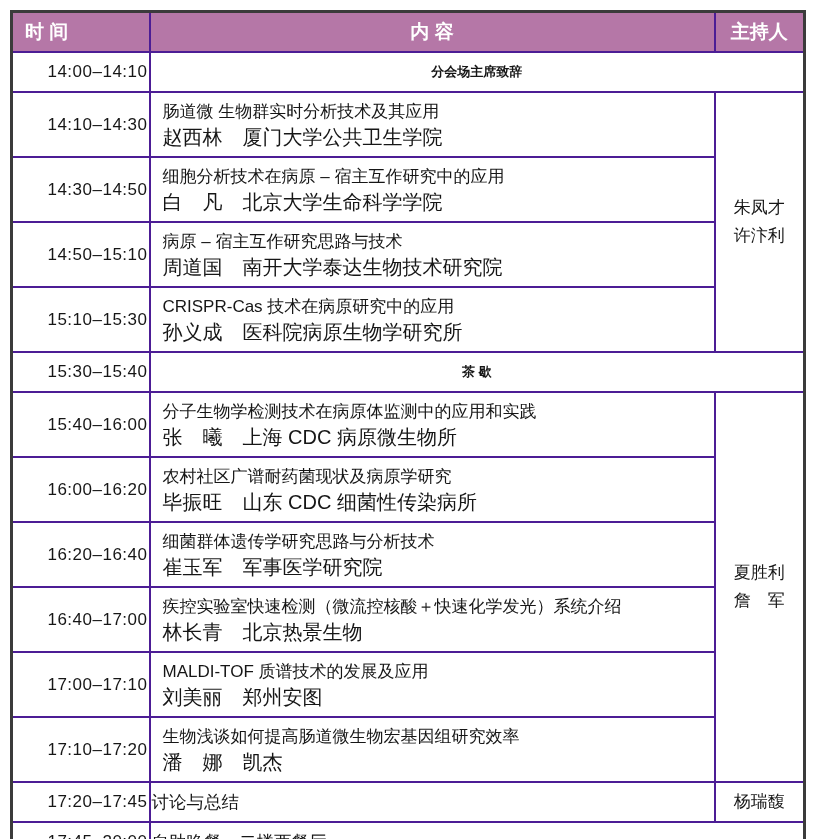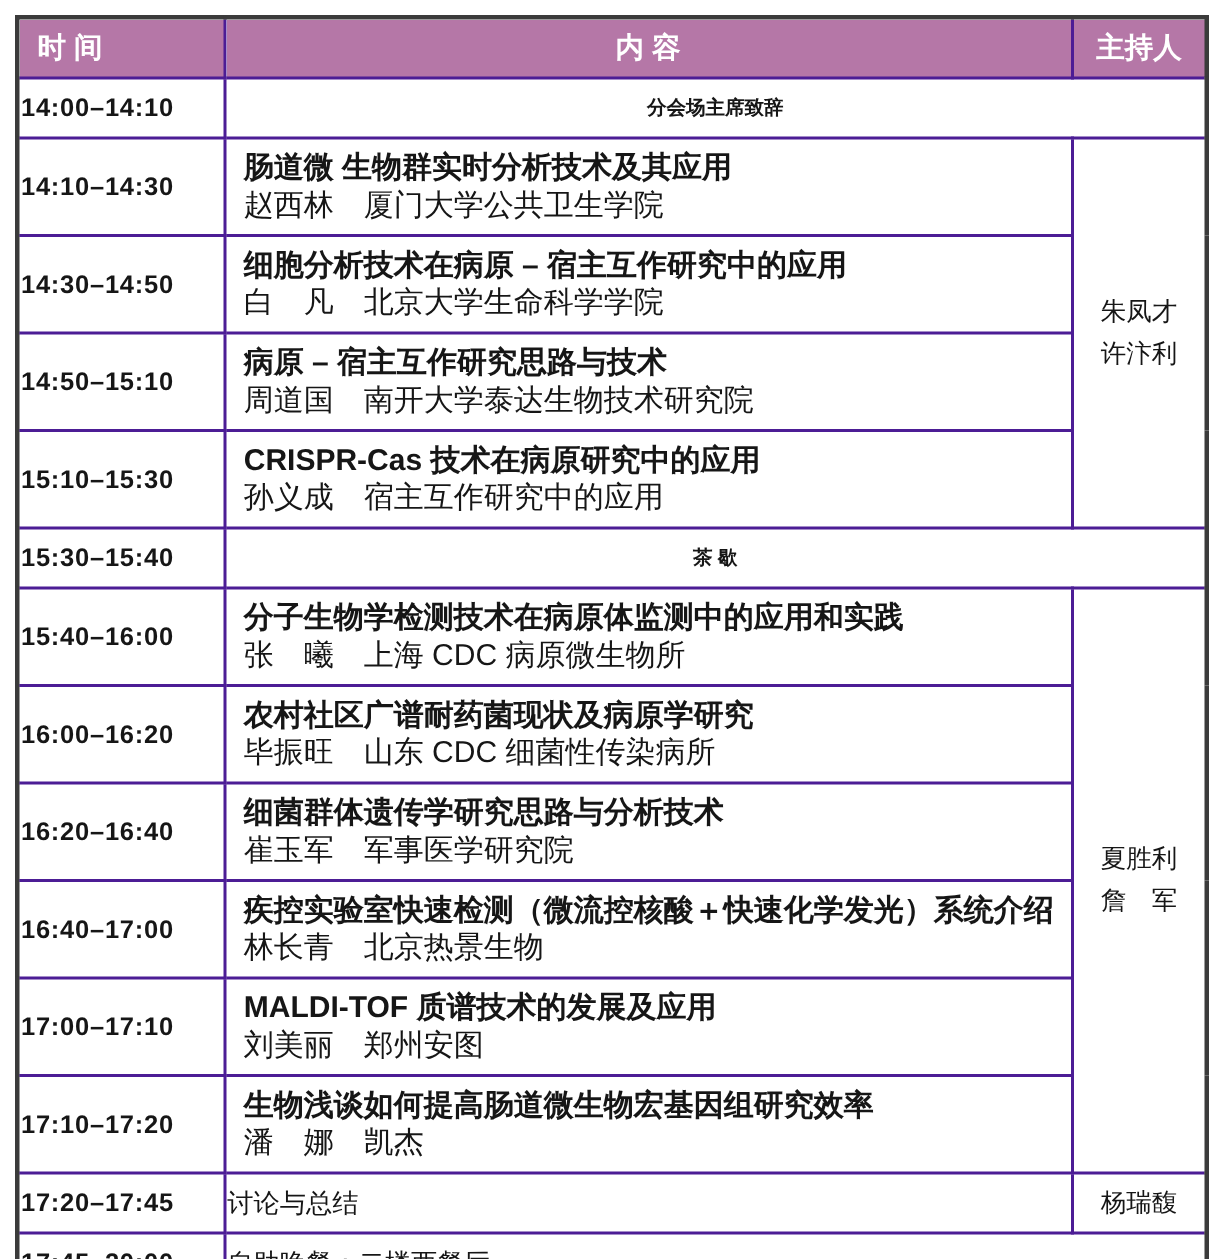--- a/index.html
+++ b/index.html
@@ -36,32 +36,31 @@
   }
   th.th-time { text-align: left; padding-left: 12px; }
   th.th-content { text-align: center; }
   th.th-host { text-align: center; }
   .program td {
     color: #161616;
     font-size: 17px;
     background: #ffffff;
   }
   td.time {
-    text-align: left;
+    text-align: right;
     white-space: nowrap;
     letter-spacing: 0.5px;
-    font-weight: bold;
   }
   td.session {
     padding: 6px 10px 6px 12px;
   }
   .session-title {
     display: block;
-    font-weight: bold;
-    font-size: 20px;
+    font-weight: normal;
+    font-size: 17px;
     line-height: 26px;
   }
   .session-speaker {
     display: block;
     font-size: 20px;
     line-height: 25px;
   }
   td.center-bold {
     text-align: center;
     font-weight: bold;
@@ -131,21 +130,21 @@
       <td class="session">
         <span class="session-title">病原 – 宿主互作研究思路与技术</span>
         <span class="session-speaker">周道国　南开大学泰达生物技术研究院</span>
       </td>
     </tr>
 
     <tr class="row-double">
       <td class="time">15:10–15:30</td>
       <td class="session">
         <span class="session-title">CRISPR-Cas 技术在病原研究中的应用</span>
-        <span class="session-speaker">孙义成　宿主互作研究中的应用</span>
+        <span class="session-speaker">孙义成　医科院病原生物学研究所</span>
       </td>
     </tr>
 
     <tr class="row-single">
       <td class="time">15:30–15:40</td>
       <td class="center-bold" colspan="2">茶 歇</td>
     </tr>
 
     <tr class="row-double">
       <td class="time">15:40–16:00</td>

